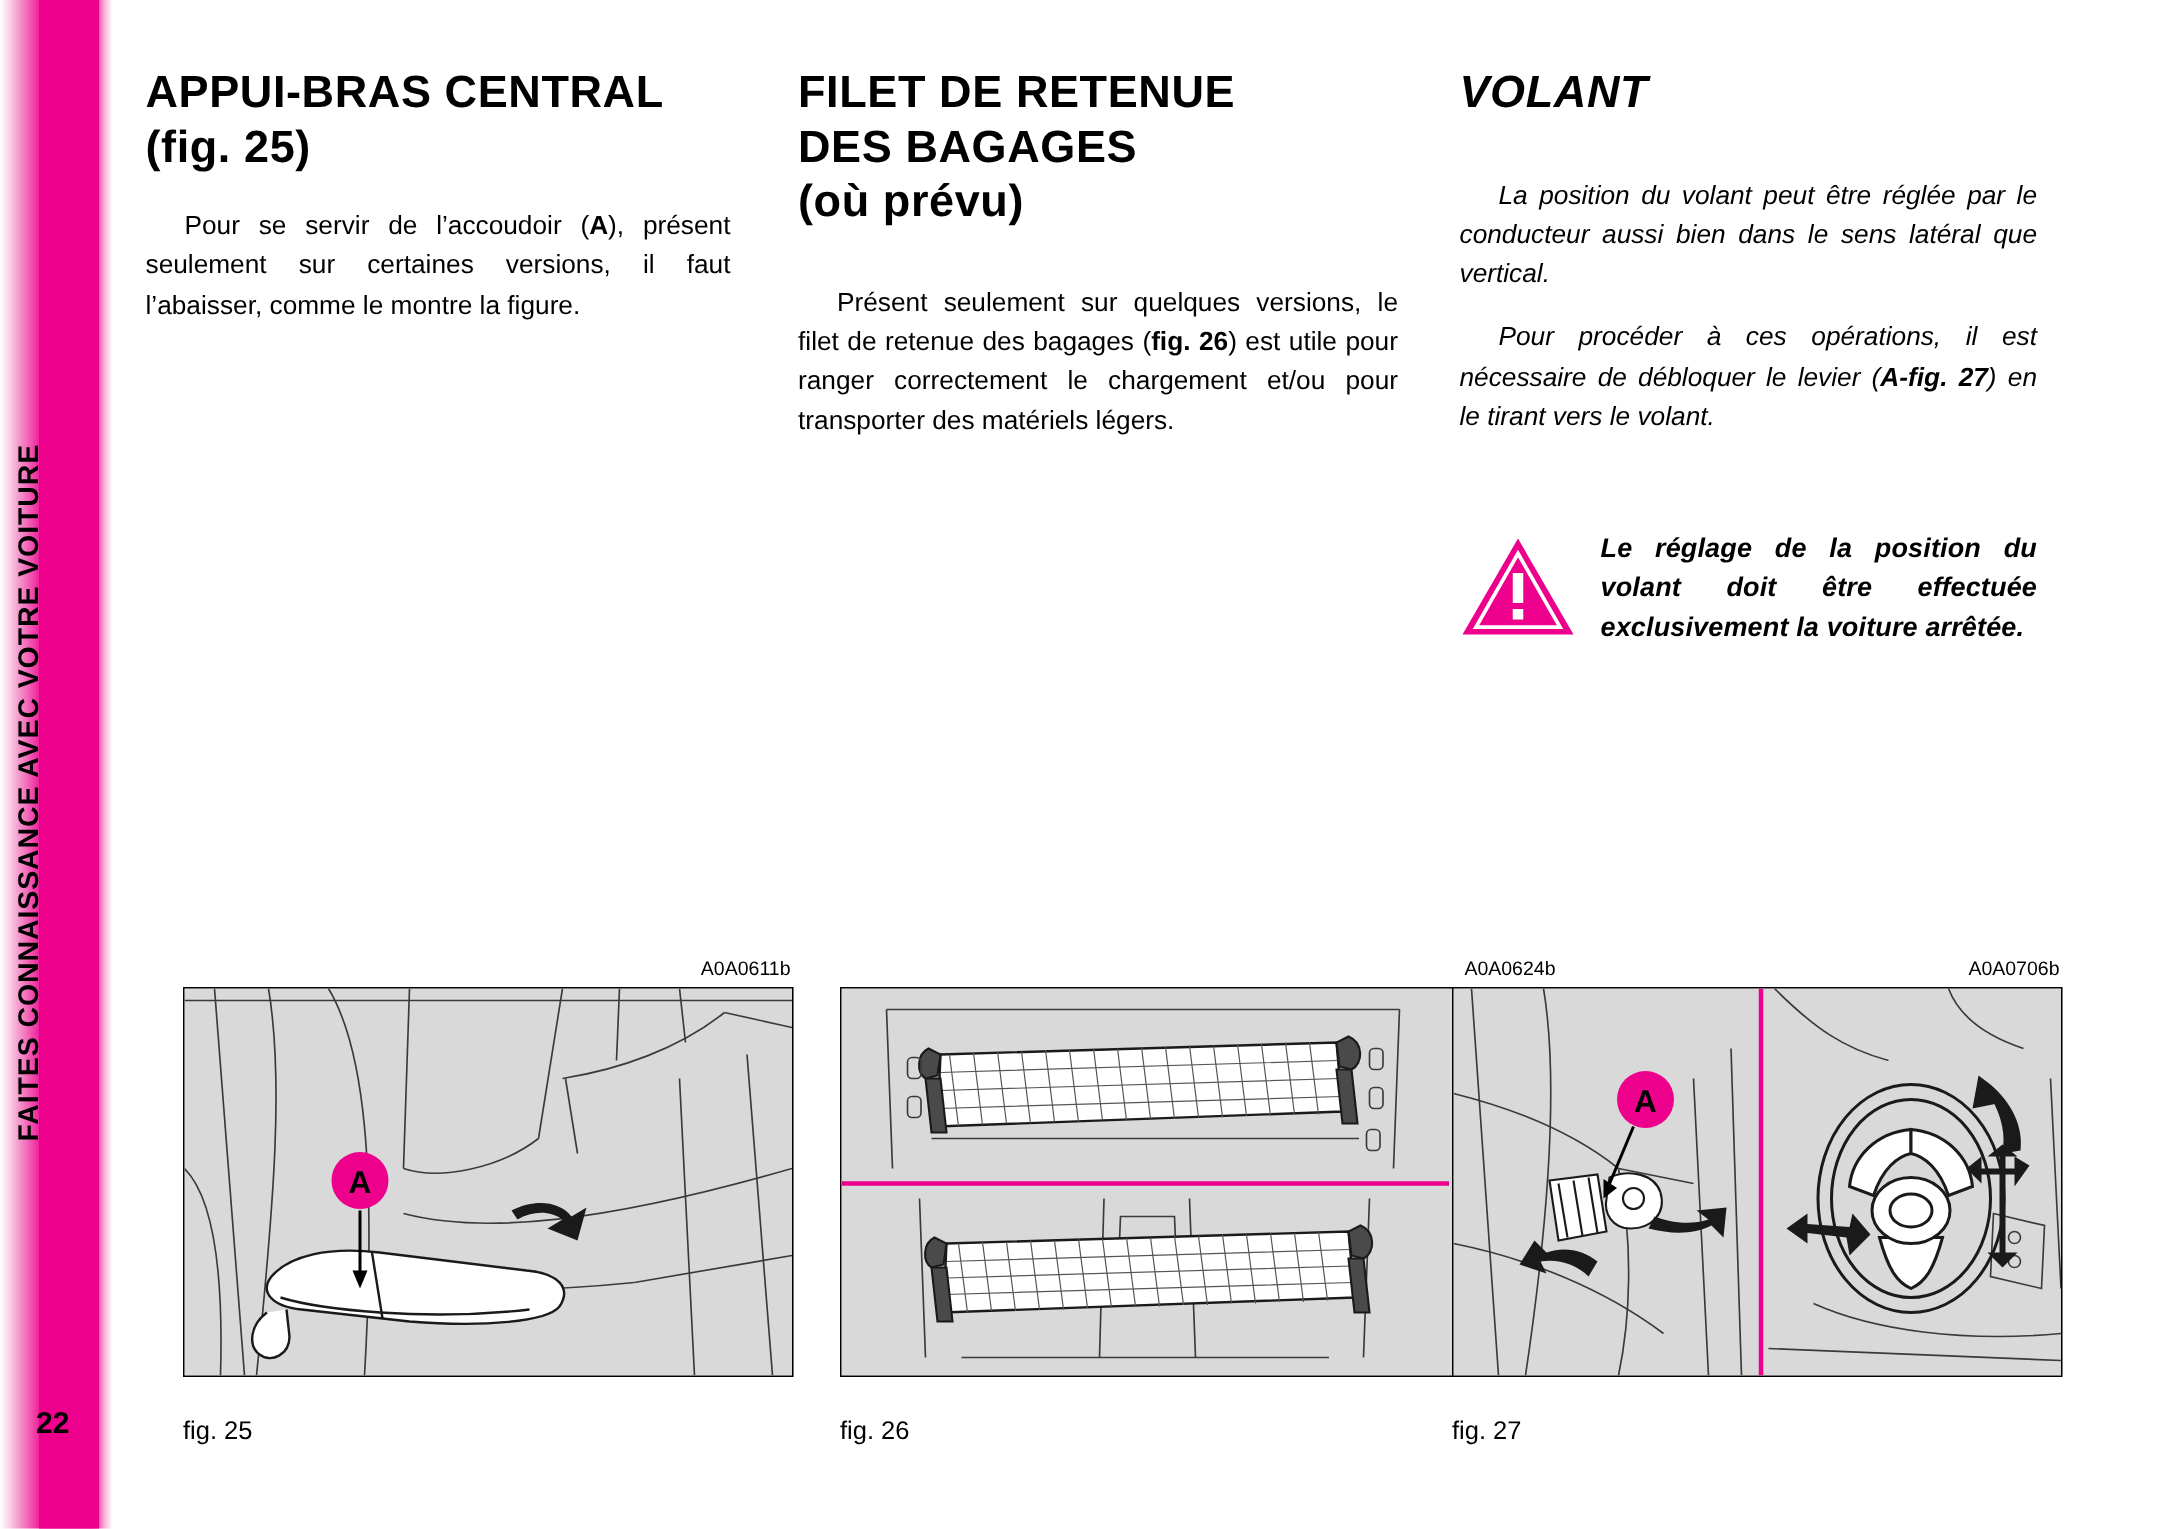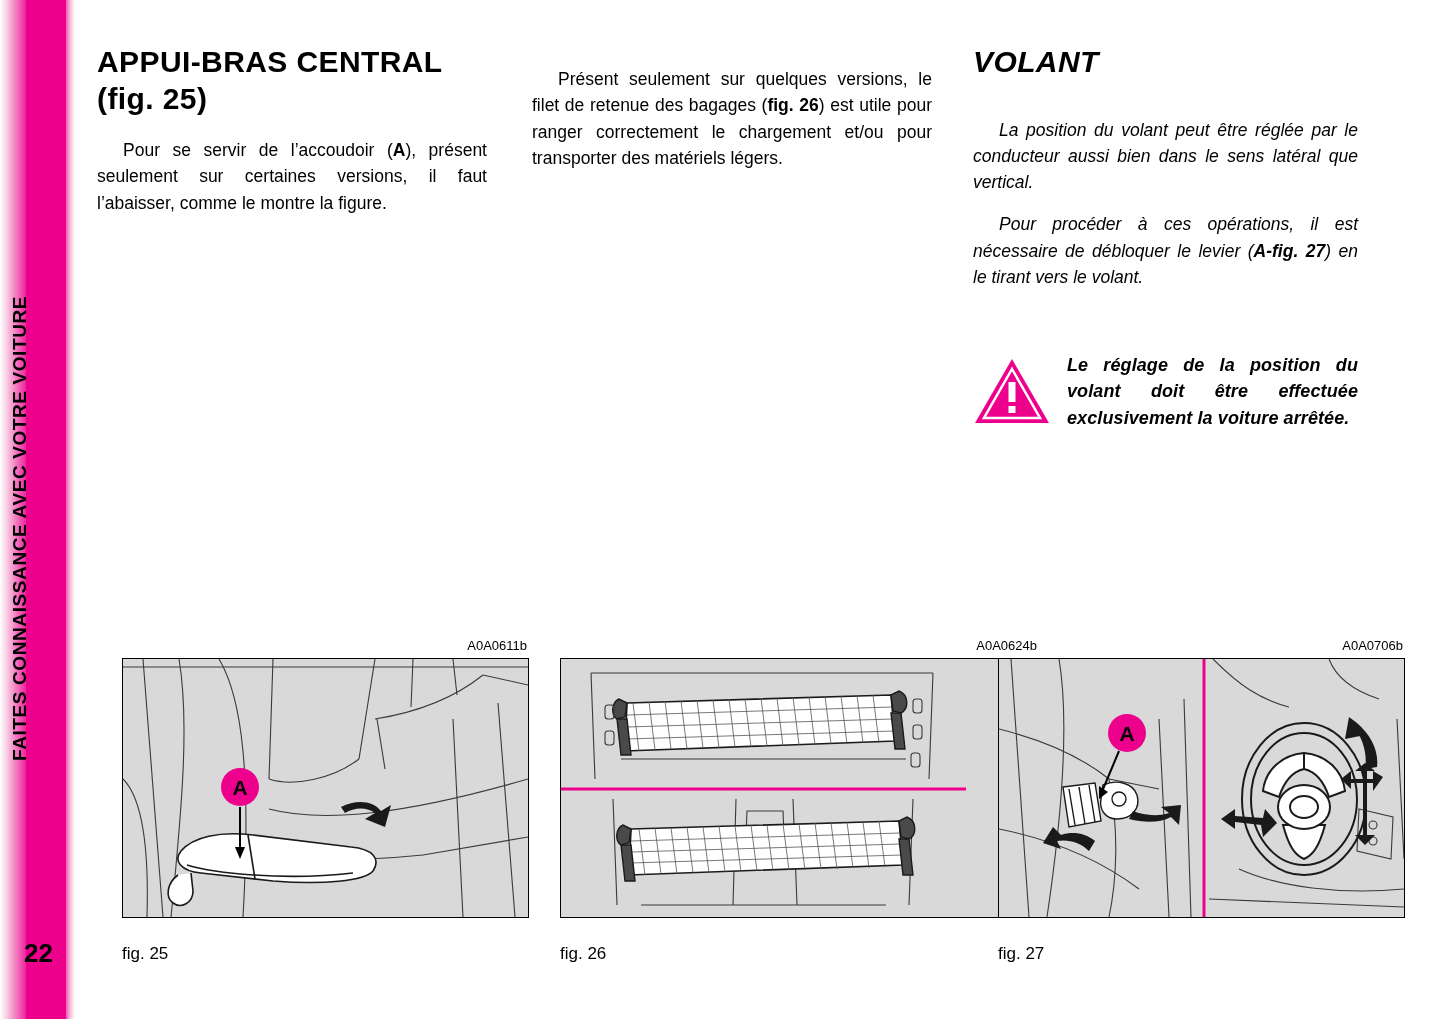--- a/index.html
+++ b/index.html
@@ -43,21 +43,21 @@
     color: #000000;
     font-weight: bold;
     font-size: 19px;
     letter-spacing: 0.6px;
     white-space: nowrap;
   }
   .page-number {
     position: absolute;
     left: 24px;
     top: 938px;
-    font-size: 26px;
+    font-size: 20px;
     font-weight: bold;
     color: #000;
     font-family: "Liberation Sans", sans-serif;
   }
 
   
   .col {
     position: absolute;
     top: 44px;
   }
@@ -143,21 +143,21 @@
     position: relative;
     overflow: hidden;
   }
   .fig-caption {
     margin-top: 26px;
     font-size: 17px;
     color: #000;
   }
   .f1 { left: 82px;  width: 405px; }
   .f2 { left: 520px; width: 477px; }
-  .f3 { left: 958px; width: 405px; }
+  .f3 { left: 928px; width: 405px; }
   .fig-frame { width: 100%; height: 258px; }
 
   svg { display: block; }
 </style>
 </head>
 <body>
 
 <div class="sidebar">
   <div class="sidebar-black"></div>
   <div class="sidebar-text">FAITES CONNAISSANCE AVEC VOTRE VOITURE</div>
@@ -168,21 +168,26 @@
   <h1 class="section-title title-narrow">
     <span>APPUI-BRAS CENTRAL</span>
     <span class="lighter">(fig. 25)</span>
   </h1>
   <p class="body">
     Pour se servir de l’accoudoir (<b>A</b>), présent seulement sur certaines versions, il faut l’abaisser, comme le montre la figure.
   </p>
 </div>
 
 <div class="col col2">
-  <p class="body" style="margin-top:22px;">
+  <h1 class="section-title title-narrow">
+    <span>FILET DE RETENUE</span><br>
+    <span>DES BAGAGES</span><br>
+    <span>(où prévu)</span>
+  </h1>
+  <p class="body" style="margin-top:34px;">
     Présent seulement sur quelques versions, le filet de retenue des bagages (<b>fig. 26</b>) est utile pour ranger correctement le chargement et/ou pour transporter des matériels légers.
   </p>
 </div>
 
 <div class="col col3">
   <h1 class="section-title title-narrow">VOLANT</h1>
   <p class="body" style="margin-top:36px;">La position du volant peut être réglée par le conducteur aussi bien dans le sens latéral que vertical.</p>
   <p class="body">
     Pour procéder à ces opérations, il est nécessaire de débloquer le levier (<b>A-fig. 27</b>) en le tirant vers le volant.
   </p>

